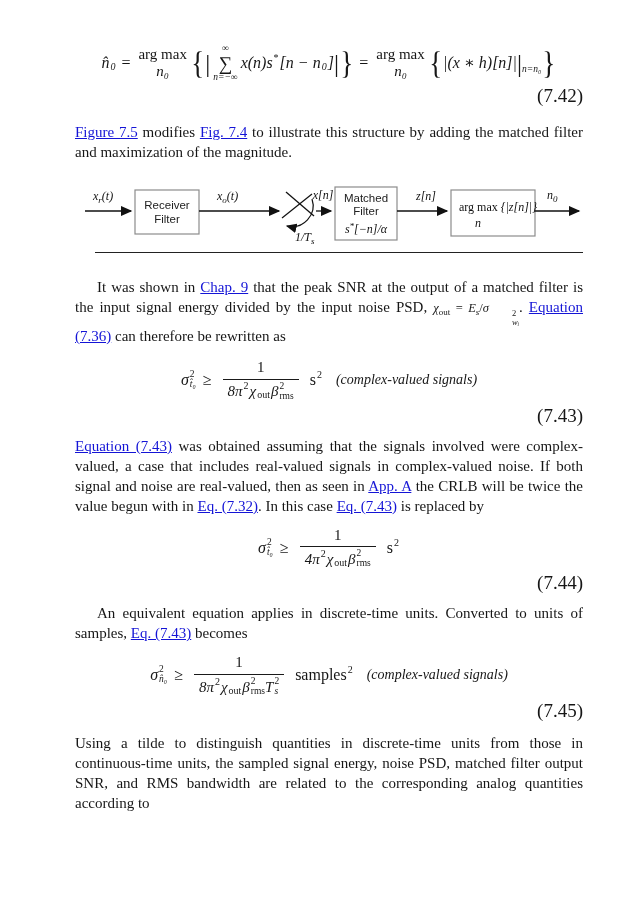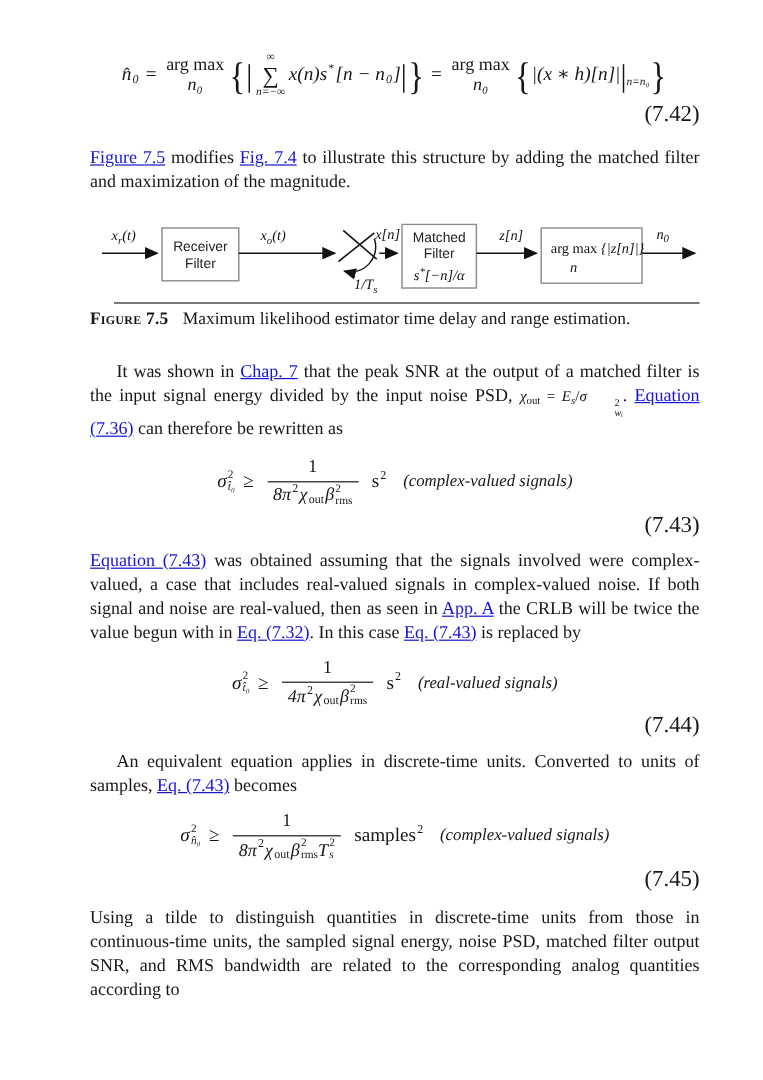--- a/index.html
+++ b/index.html
@@ -141,24 +141,23 @@
       <text x="337" y="14" class="svg-math">z[n]</text>
 
       <rect x="372" y="4" width="84" height="46" fill="#fff" stroke="#8c8c8c" stroke-width="1.2"></rect>
       <text x="380" y="25" class="svg-roman"><tspan>arg max</tspan><tspan class="svg-mathit"> {|z[n]|}</tspan></text>
       <text x="396" y="41" class="svg-mathit svg-roman">n</text>
 
       <line x1="456" y1="25" x2="500" y2="25" stroke="#111" stroke-width="1.3" marker-end="url(#ah)"></line>
       <text x="468" y="13" class="svg-math"><tspan>n</tspan><tspan class="svg-sub" dy="3">0</tspan></text>
     </svg>
     <div class="fig-rule"></div>
-    <div class="fig-caption"><span class="figlabel">Figure 7.5</span><span>Maximum likelihood estimator time delay and range estimation.</span></div>
-  </div>
-
-  <p class="para indent" style="margin-bottom:12px;"><span>It was shown in </span><a class="lnk">Chap. 7</a><span> that the peak SNR at the output of a matched filter is the input signal energy divided by the input noise PSD, </span><span class="imath"><i>χ</i><span class="imsub">out</span><span> = </span><i>E</i><span class="imsub it">s</span><span>/</span><i>σ</i><span class="iss">
+  </div>
+
+  <p class="para indent" style="margin-bottom:12px;"><span>It was shown in </span><a class="lnk">Chap. 9</a><span> that the peak SNR at the output of a matched filter is the input signal energy divided by the input noise PSD, </span><span class="imath"><i>χ</i><span class="imsub">out</span><span> = </span><i>E</i><span class="imsub it">s</span><span>/</span><i>σ</i><span class="iss">
           <span>2</span>
           <span class="it">wᵢ</span>
         </span></span><span>. </span><a class="lnk">Equation (7.36)</a><span> can therefore be rewritten as</span></p>
 
   <div class="eqblock" style="margin-bottom:10px;">
     <div class="eqmath">
       <span class="mrow"><i class="mi">σ</i><span class="ss"><span class="s-sup">2</span><span class="s-sub it">t̂₀</span></span></span>
       <span class="mo rel">≥</span>
       <span class="frac">
           <span class="num">1</span>
@@ -194,21 +193,20 @@
             <i class="mi">χ</i>
             <span class="msub rm">out</span>
             <i class="mi">β</i>
             <span class="ss">
               <span class="s-sup">2</span>
               <span class="s-sub">rms</span>
             </span>
           </span>
         </span>
       <span class="mrow units"><span>s</span><span class="msup">2</span></span>
-      <span class="note">(real-valued signals)</span>
     </div>
     <div class="eqnum">(7.44)</div>
   </div>
 
   <p class="para indent" style="margin-bottom:10px;"><span>An equivalent equation applies in discrete-time units. Converted to units of samples, </span><a class="lnk">Eq. (7.43)</a><span> becomes</span></p>
 
   <div class="eqblock" style="margin-bottom:12px;">
     <div class="eqmath">
       <span class="mrow"><i class="mi">σ</i><span class="ss"><span class="s-sup">2</span><span class="s-sub it">n̂₀</span></span></span>
       <span class="mo rel">≥</span>

